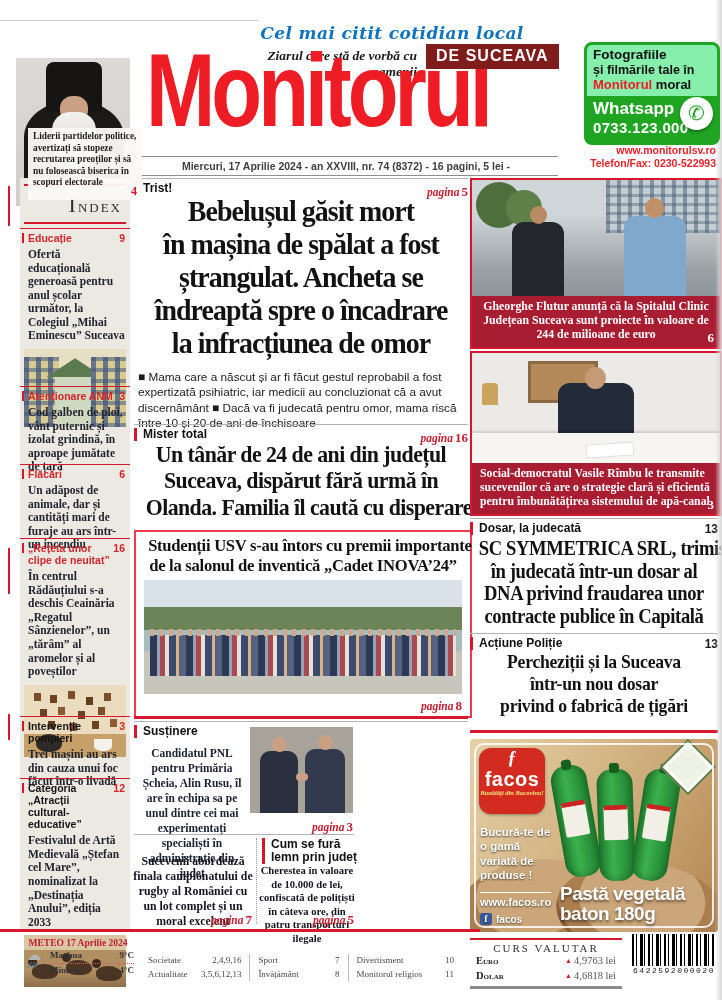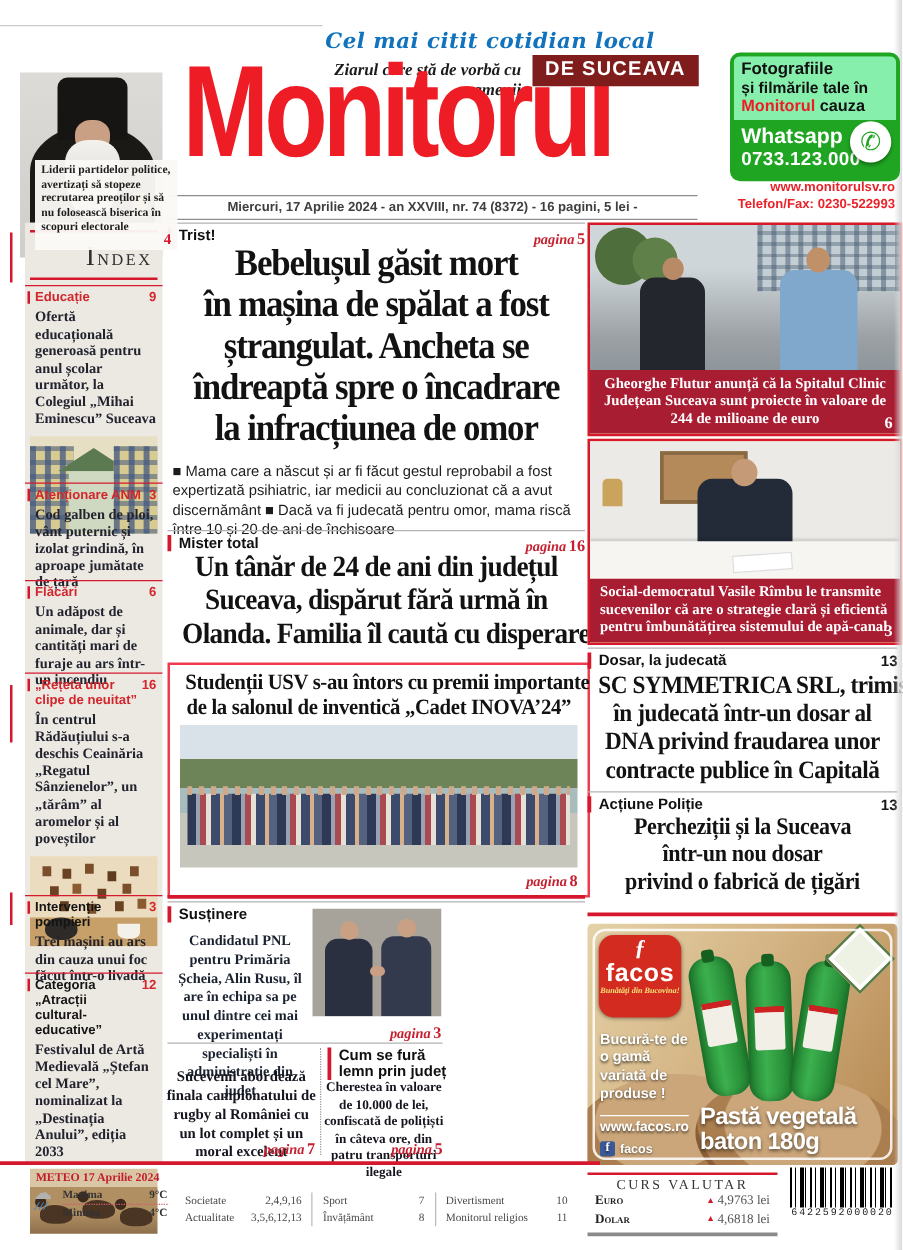--- a/index.html
+++ b/index.html
@@ -132,21 +132,21 @@
   .banner{position:absolute;left:2px;top:2px;width:26px;height:96px;background:#f6f6f4;border:1px solid #aab;
       transform:rotate(10deg);}
   .statue{position:absolute;left:40px;top:18px;width:30px;height:86px;background:#7b5a39;border-radius:14px 14px 4px 4px;}
   .statue::before{content:"";position:absolute;left:7px;top:4px;width:16px;height:16px;border-radius:50%;background:#6a4b2e;}
   .geo-frames{position:absolute;right:4px;top:4px;width:8px;height:6px;background:#b33;
       box-shadow:-14px 2px 0 #b55,-28px 0 0 #b33,0 12px 0 #b55,-16px 14px 0 #b33;}
   .geo-cap{position:absolute;left:2px;right:2px;top:144px;text-align:center;
       font:700 10.3px/1.22 "Liberation Serif",serif;color:#15151f;}
 
   
-  .pcard{left:470px;width:248px;border:2px solid #d6182e;background:#fef9c3;display:flex;flex-direction:column;overflow:hidden;}
+  .pcard{left:470px;width:248px;border:2px solid #d6182e;background:#15803d;display:flex;flex-direction:column;overflow:hidden;}
   .pc-ph{position:relative;overflow:hidden;flex:none;}
   .pc-cap{flex:1;background:#a91d33;color:#fff;padding:3px 8px 4px;position:relative;
       font:700 11.8px/1.2 "Liberation Serif",serif;}
   .pc-cap.center{text-align:center;}
   .pc-pg{position:absolute;right:6px;bottom:1px;font:700 13px "Liberation Serif",serif;color:#fff;}
 
   .sc-flutur{background:linear-gradient(#cfd6d9 0 30%,#9aa0a4 78%,#8f969b);}
   .tree{position:absolute;border-radius:50%;background:#4e6e3c;}
   .bld{position:absolute;right:0;top:0;width:46%;height:46%;background:#c3cdd4;
       background-image:repeating-linear-gradient(90deg,rgba(70,90,110,.5) 0 4px,transparent 4px 11px),
@@ -220,21 +220,21 @@
   <div class="abs hairline ni"></div>
   <div class="abs slogan-top">Cel mai citit cotidian local</div>
   <div class="abs slogan2">Ziarul care stă de vorbă cu oamenii</div>
   <div class="abs badge">DE SUCEAVA</div>
   <div class="abs logo">Monitorul</div>
 
   <div class="abs wa-box">
     <div class="wa-top">
       <div class="wa-l1">Fotografiile</div>
       <div class="wa-l2">și filmările tale în</div>
-      <div class="wa-l3"><span class="brand">Monitorul</span><span> cauza</span></div>
+      <div class="wa-l3"><span class="brand">Monitorul</span><span> moral</span></div>
     </div>
     <div class="wa-green">
       <div class="wa-app">Whatsapp</div>
       <div class="wa-phone">0733.123.000</div>
       <div class="wa-icon">✆</div>
     </div>
   </div>
   <div class="abs site">www.monitorulsv.ro</div>
   <div class="abs fax">Telefon/Fax: 0230-522993</div>
   <div class="abs datebar">Miercuri, 17 Aprilie 2024 - an XXVIII, nr. 74 (8372) - 16 pagini, 5 lei -</div>

